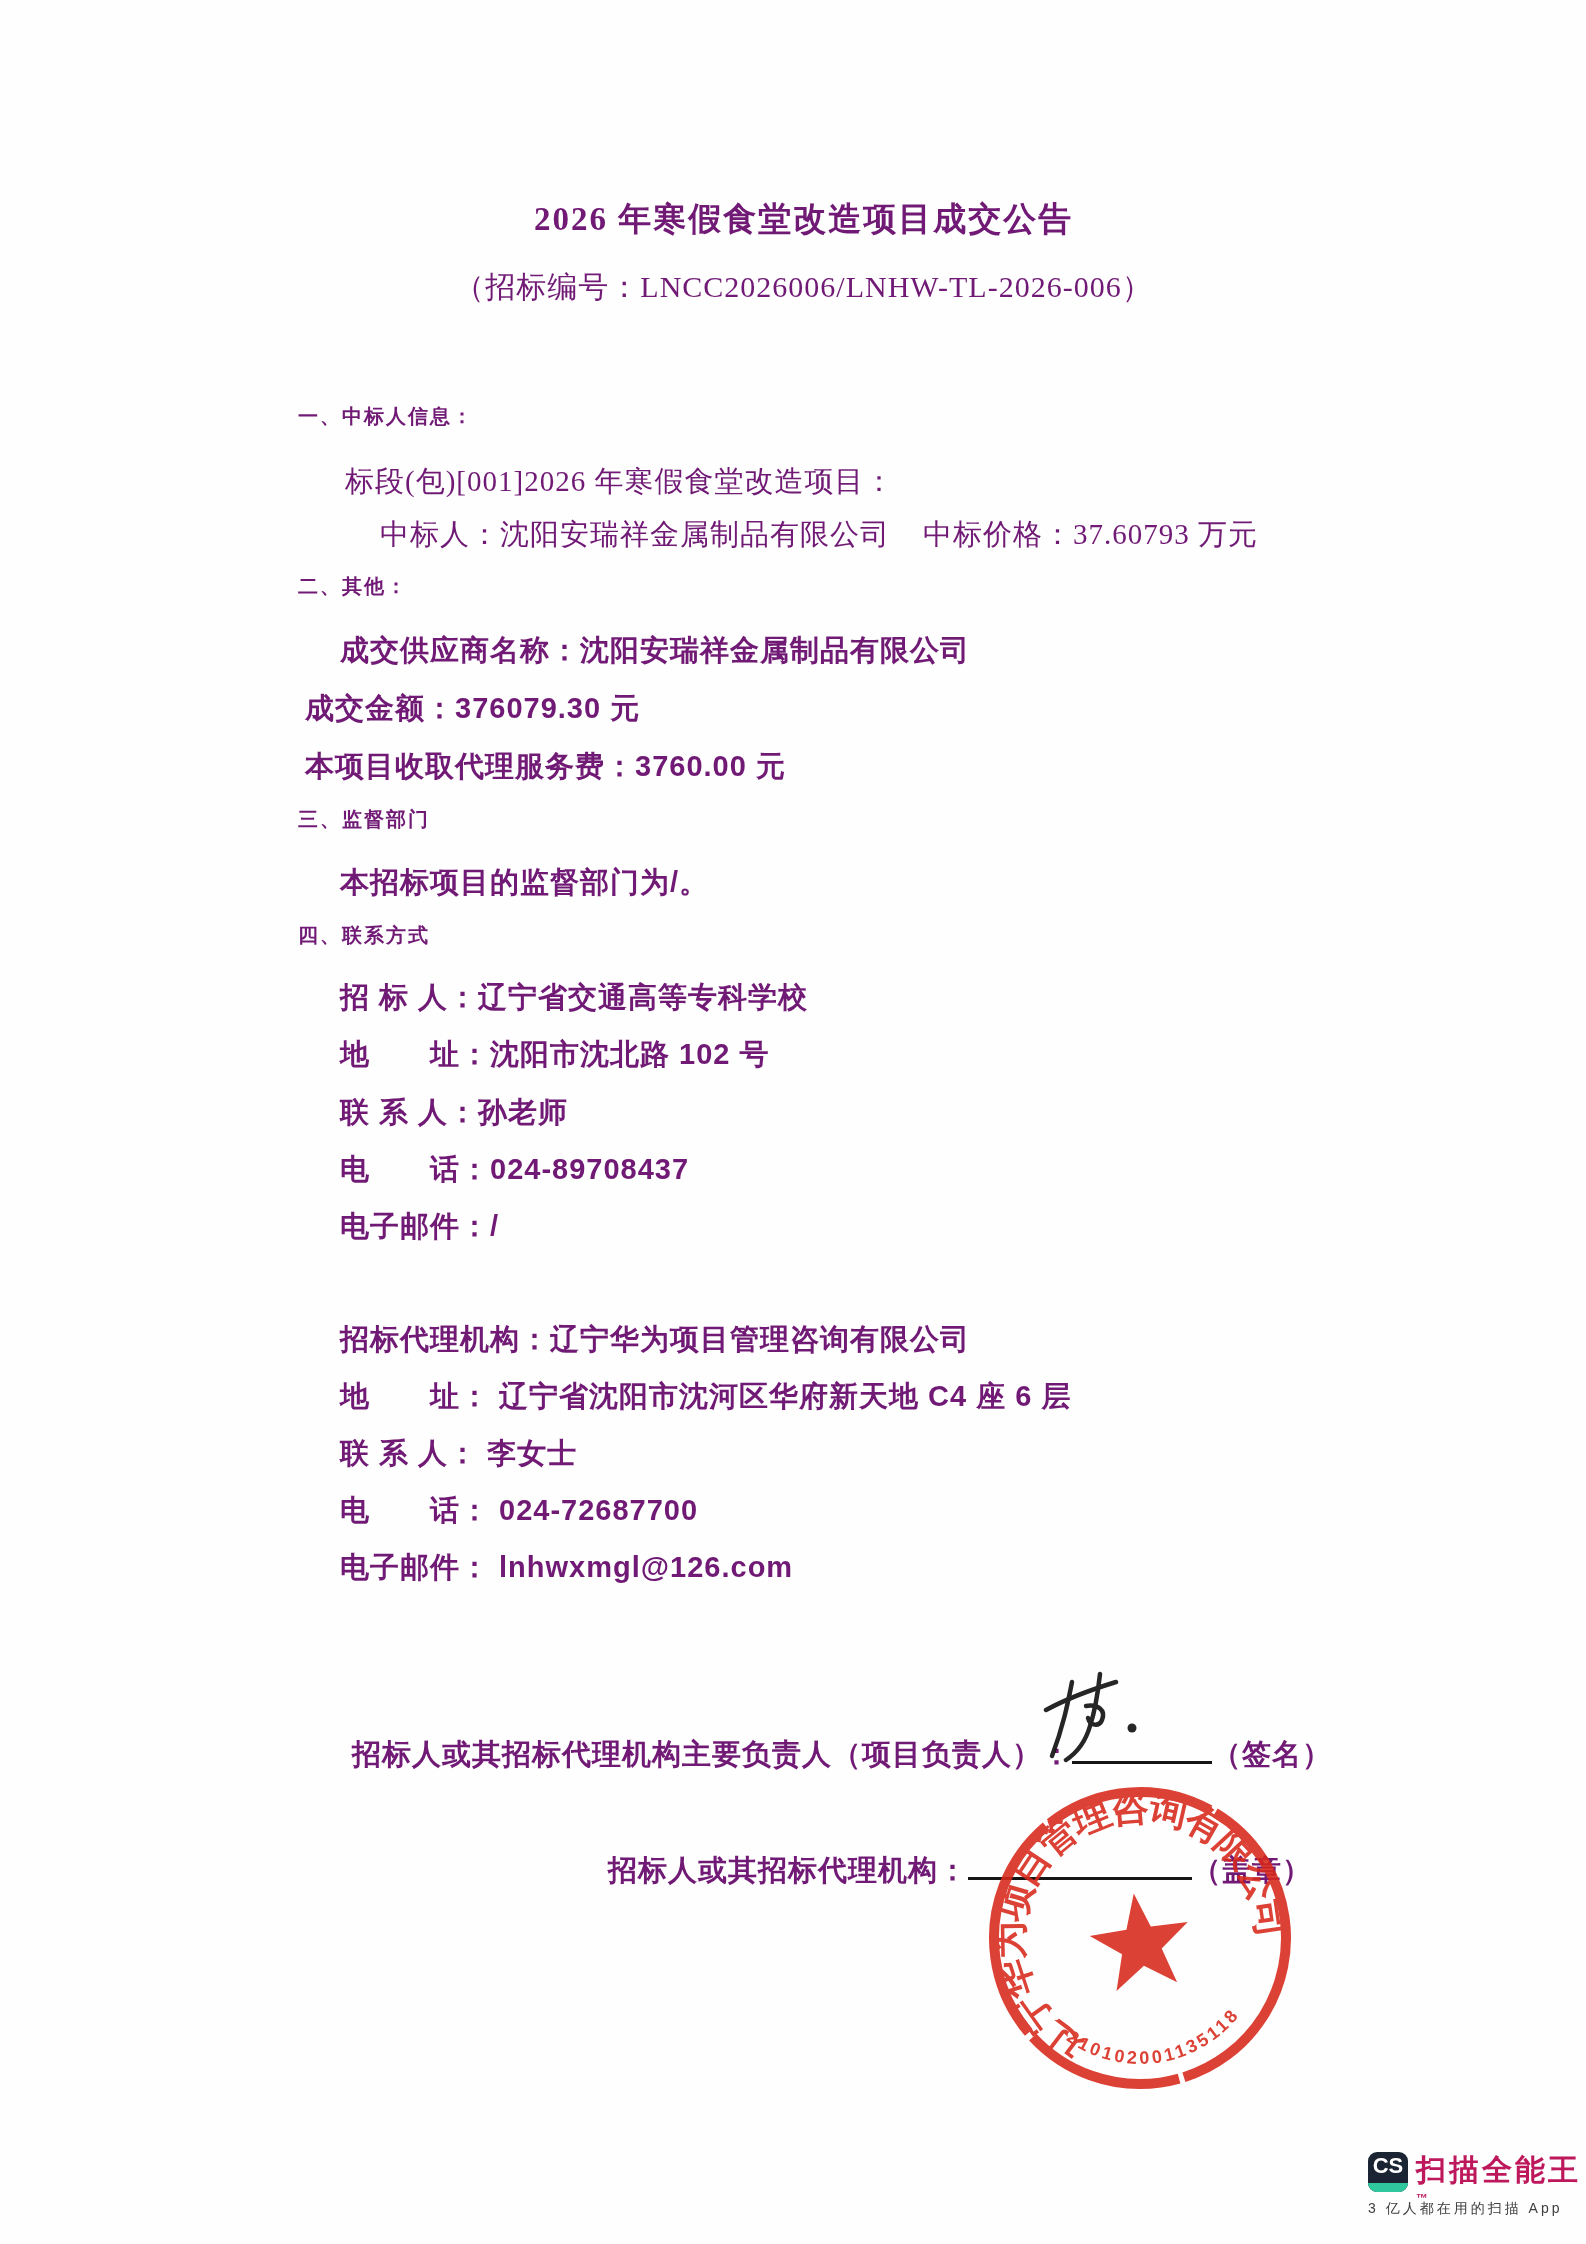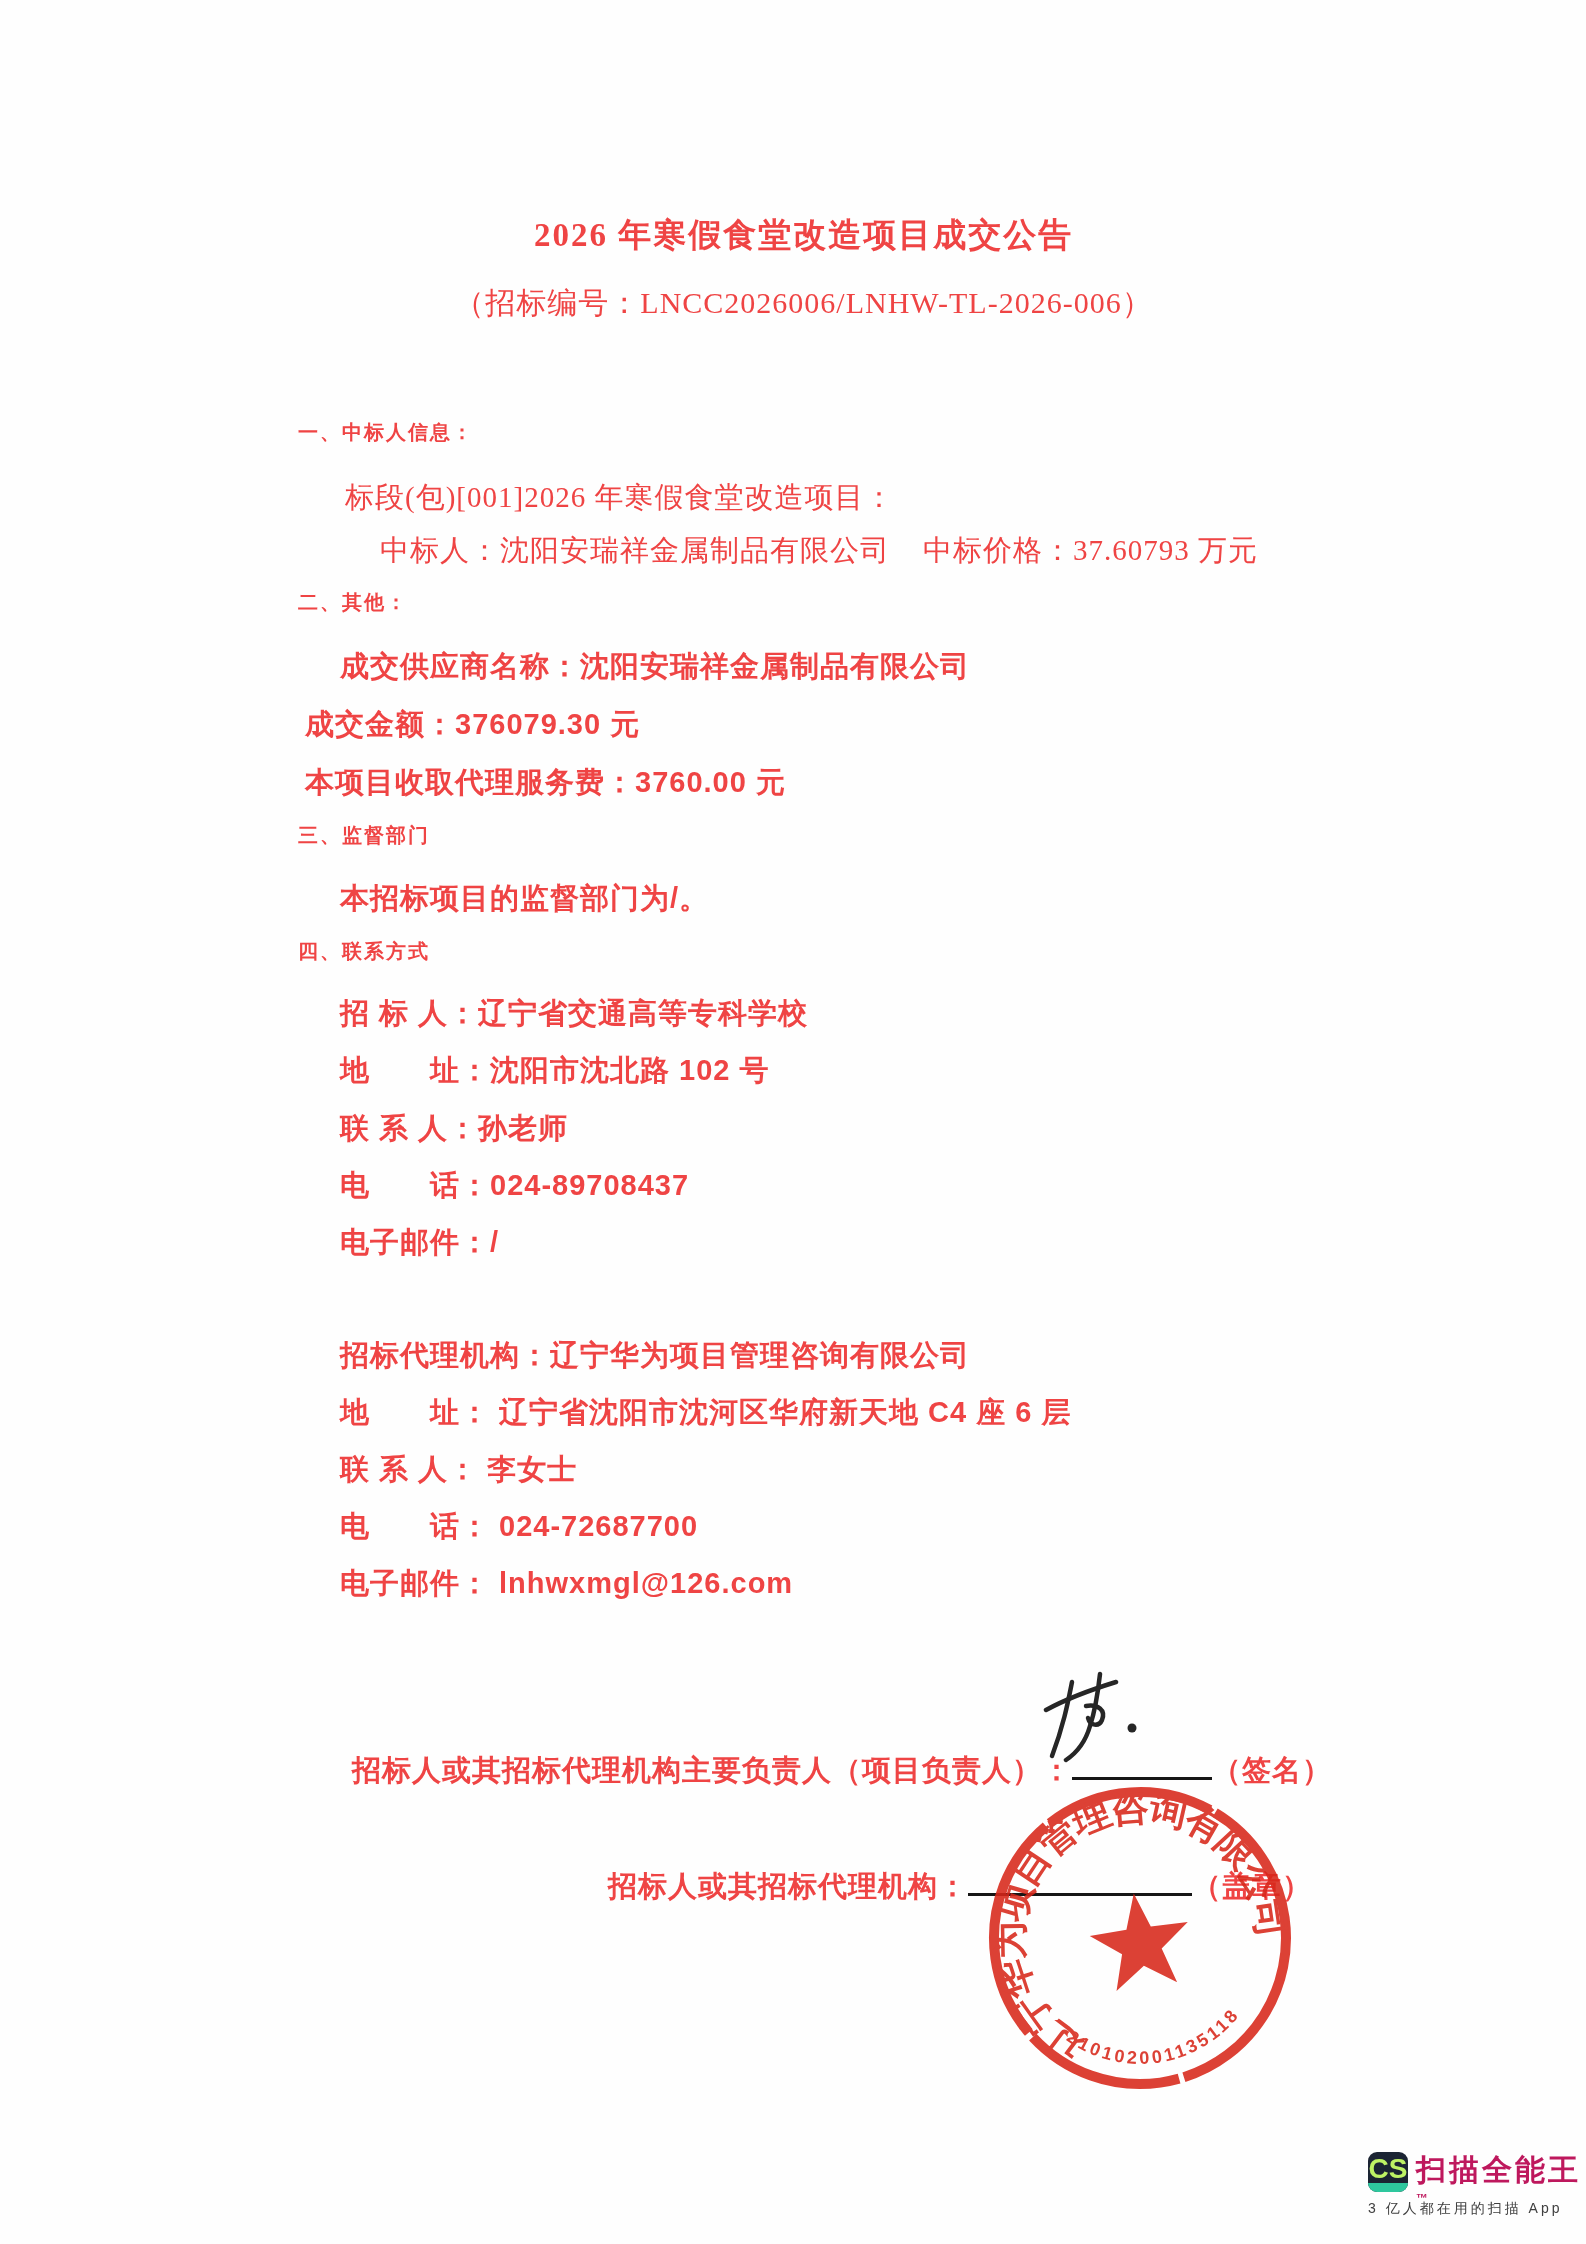--- a/index.html
+++ b/index.html
@@ -8,22 +8,21 @@
     width:1586px;height:2244px;
     background:#fefefe;
     overflow:hidden;
     font-family:"Liberation Sans","DejaVu Sans",sans-serif;
     color:#1a1a1a;
   }
   .line{
     position:absolute;
     white-space:pre;
     line-height:1.15;
-    color:#ef4444;
-    margin-top:16px;
+    color:#701a75;
   }
   .song{font-family:"Liberation Serif","DejaVu Serif",serif;}
   .hei{font-family:"Liberation Sans","DejaVu Sans",sans-serif;font-weight:bold;}
   .title{font-size:33px;font-weight:bold;letter-spacing:2px;}
   .subtitle{font-size:30px;letter-spacing:1px;}
   .heading{font-size:20px;letter-spacing:2px;}
   .body29{font-size:29px;letter-spacing:1px;}
   .center{left:21px;width:1565px;text-align:center;}
   .blank{
     display:inline-block;
@@ -37,21 +36,21 @@
   .cs-badge{
     position:absolute;left:1368px;top:2152px;width:40px;height:40px;
     background:#1b2433;border-radius:9px;z-index:6;
   }
   .cs-badge .strip{
     position:absolute;left:0;bottom:0;width:40px;height:9px;
     background:#2ec79e;border-radius:0 0 9px 9px;
   }
   .cs-badge .cs-text{
     position:absolute;left:0;top:1px;width:40px;text-align:center;
-    color:#bef264;font-size:28px;font-weight:bold;letter-spacing:0px;
+    color:#ffffff;font-size:22px;font-weight:bold;letter-spacing:0px;
     font-family:"Liberation Sans",sans-serif;
   }
   .cs-name{
     position:absolute;left:1416px;top:2150px;
     font-size:30px;font-weight:bold;color:#be185d;letter-spacing:3px;z-index:6;
   }
   .cs-tm{font-size:12px;vertical-align:top;letter-spacing:0;}
   .cs-tagline{
     position:absolute;left:1368px;top:2200px;
     font-size:14px;color:#404040;letter-spacing:3px;z-index:6;

